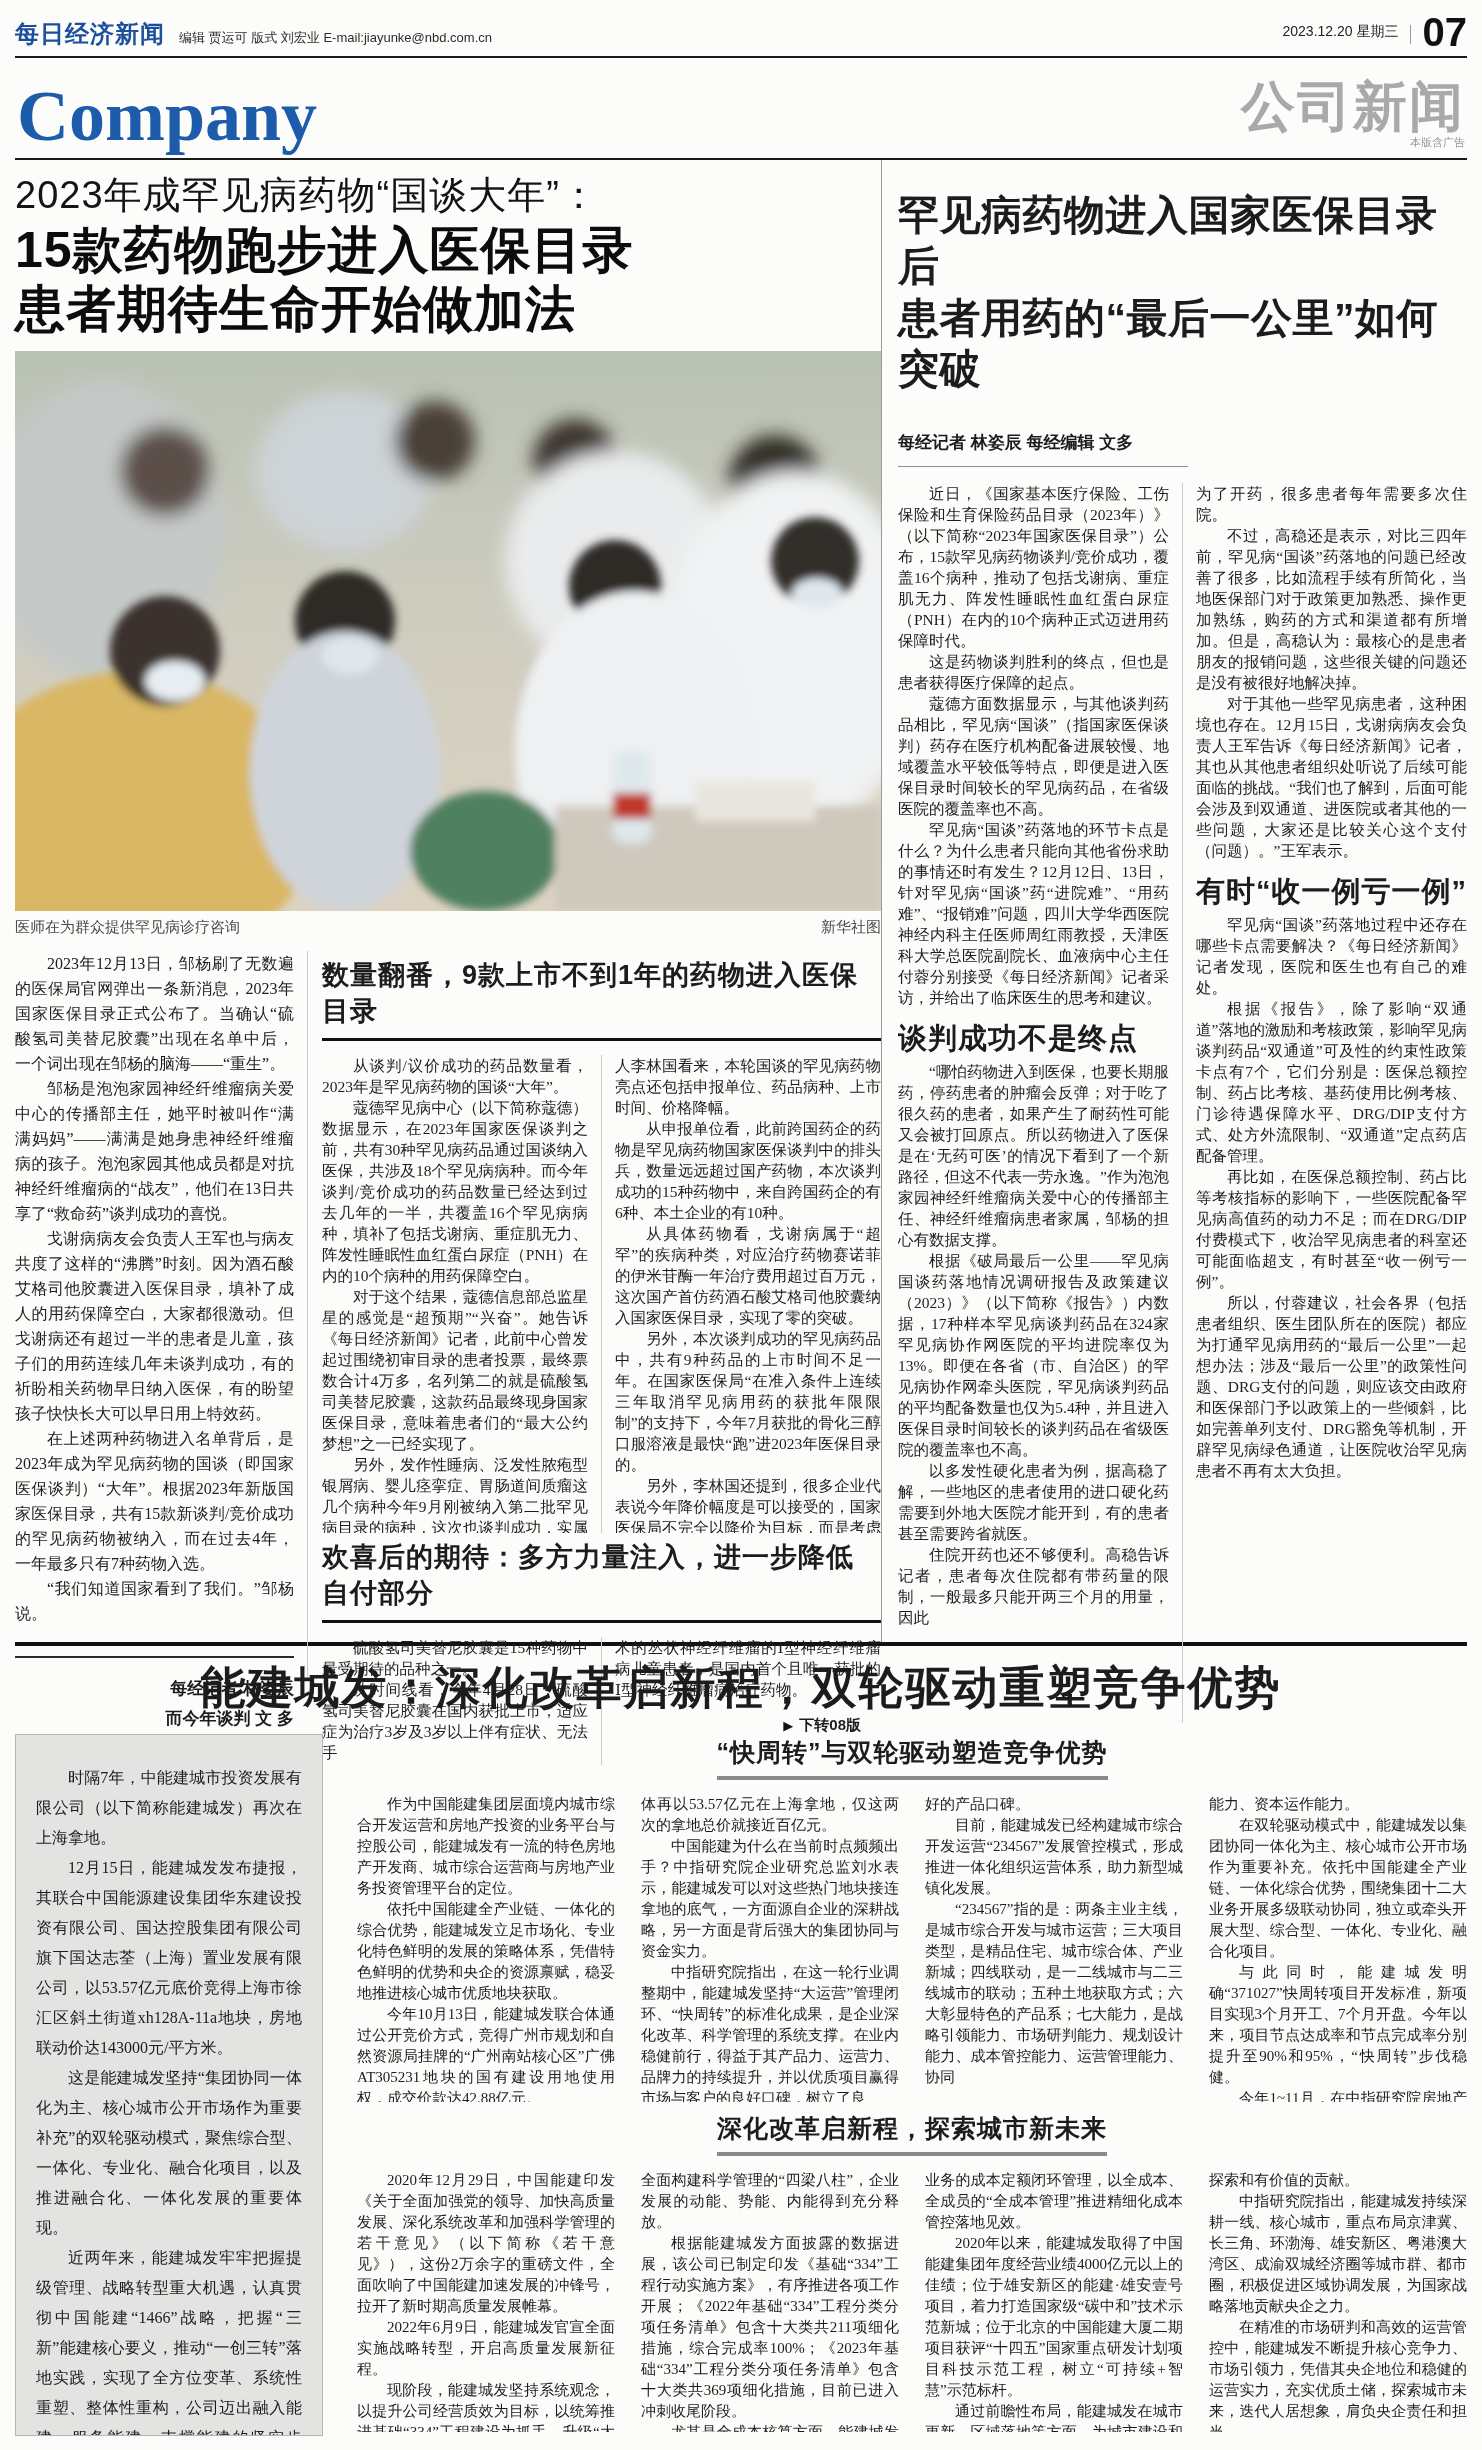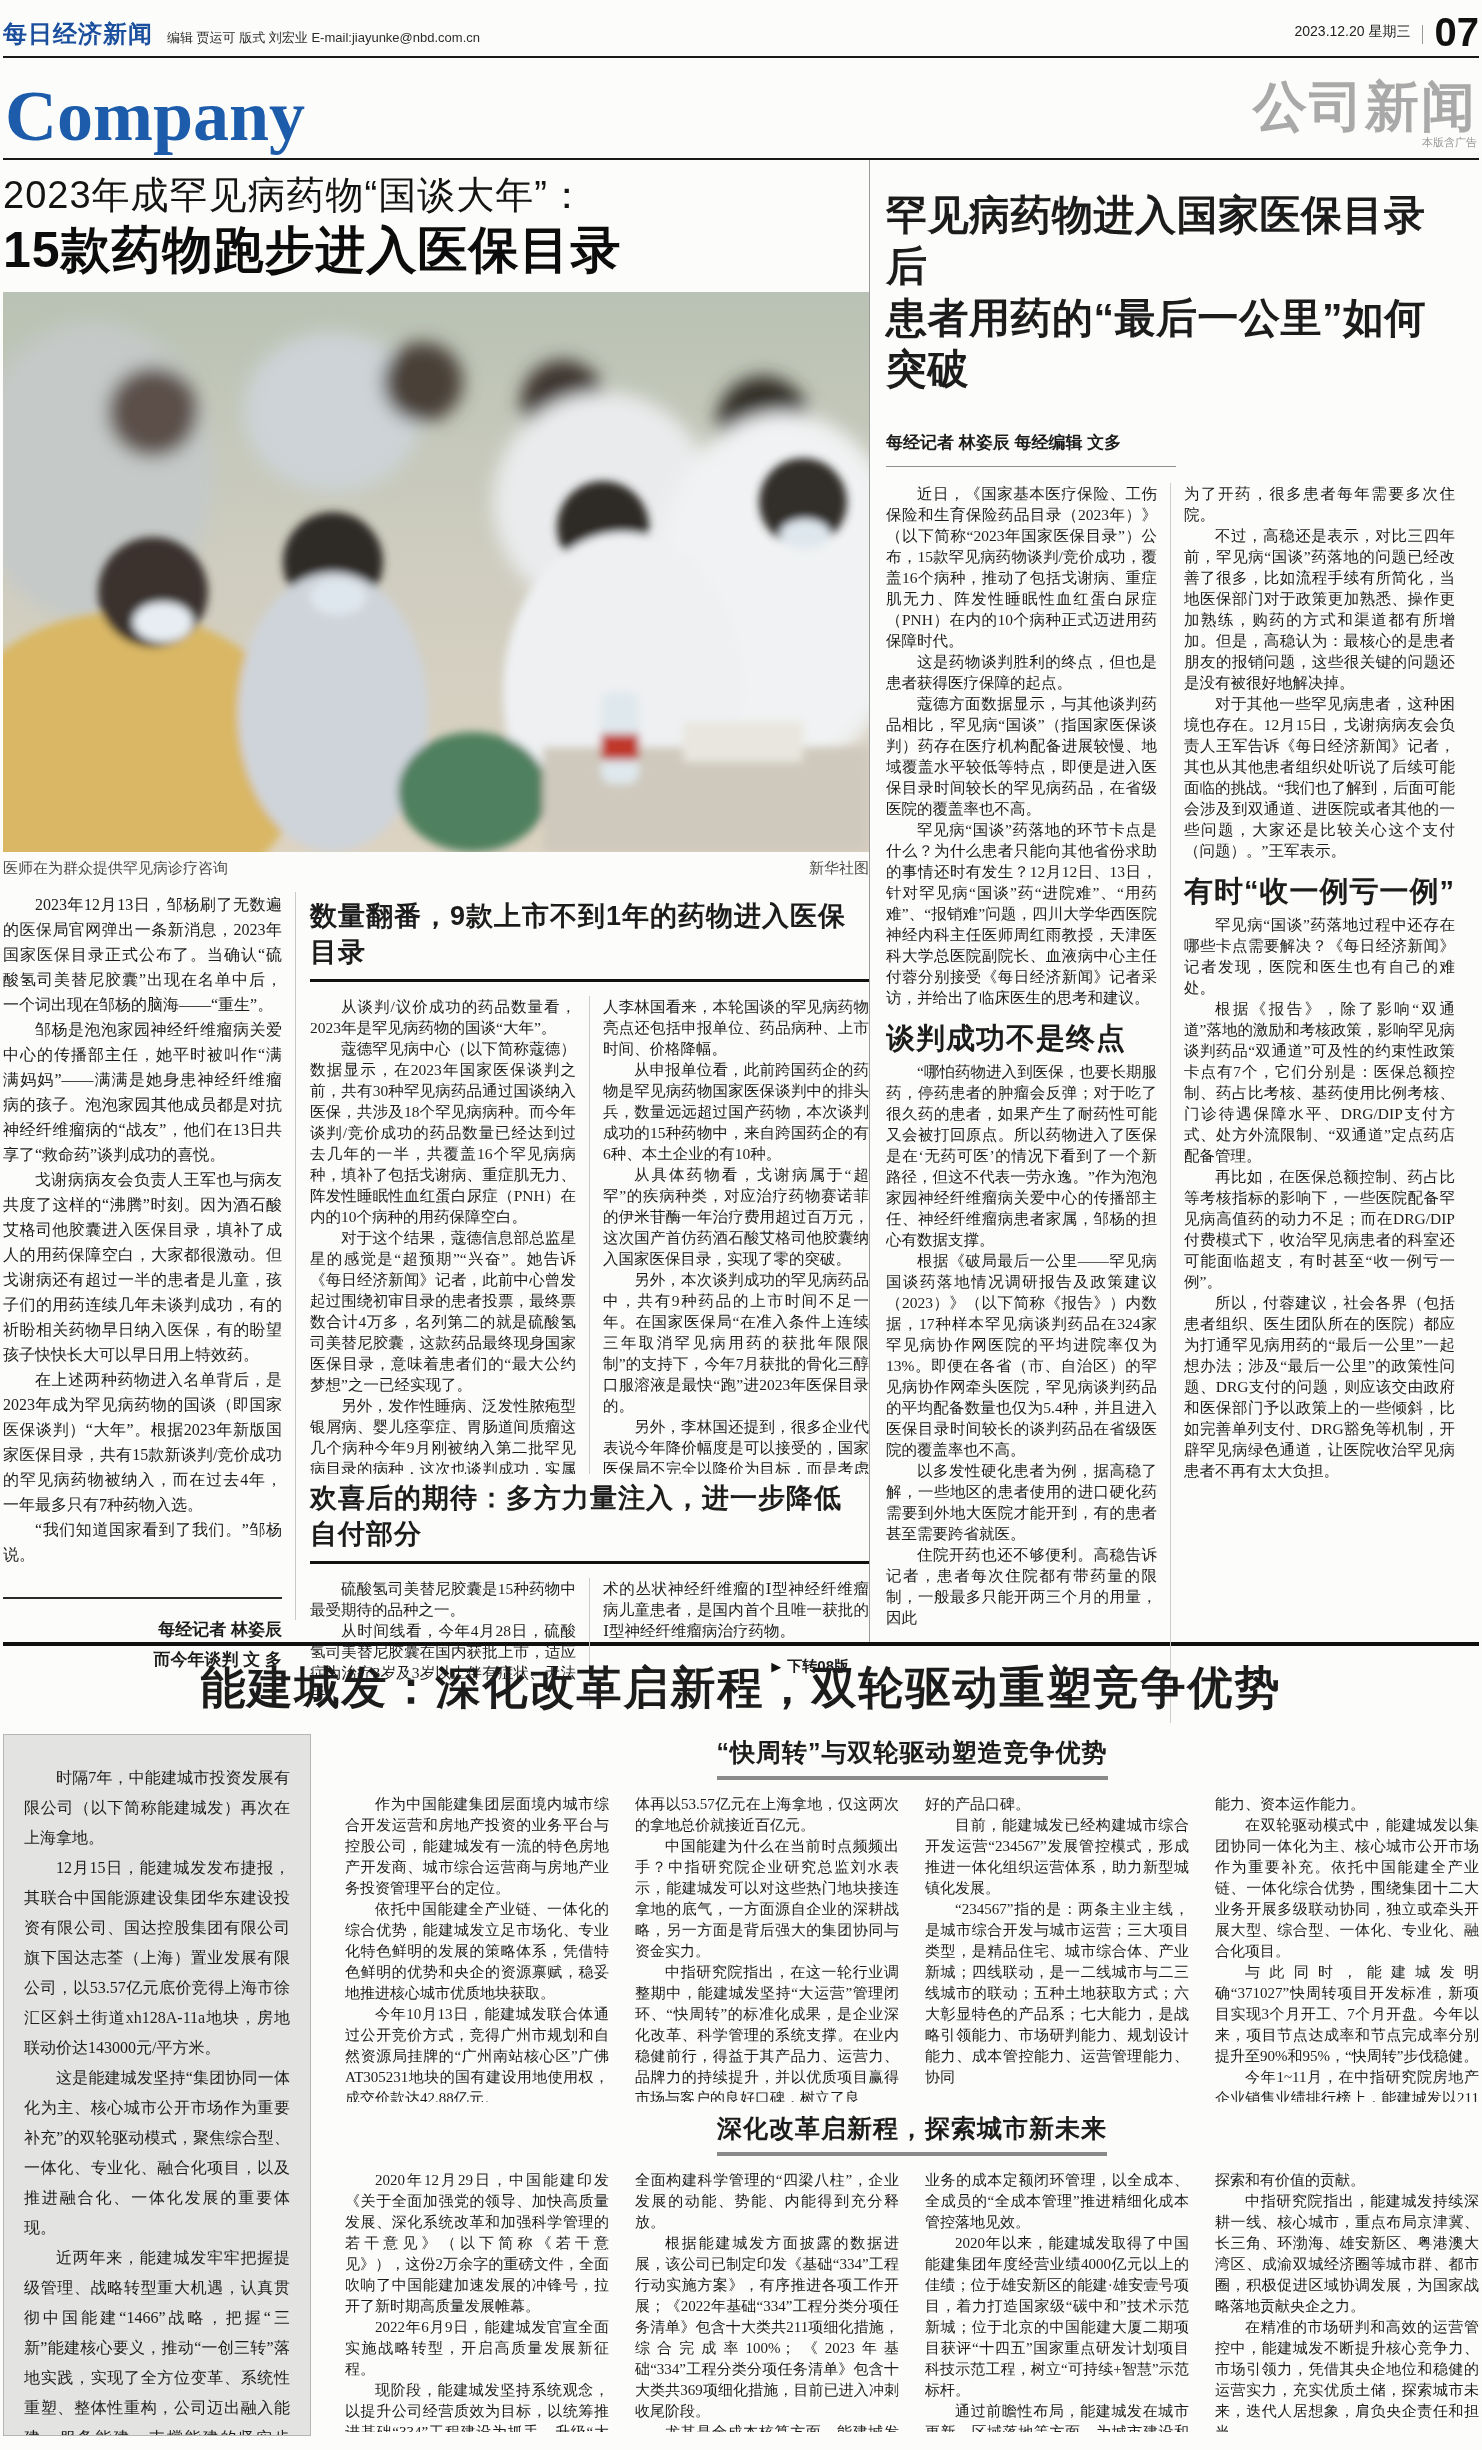--- a/index.html
+++ b/index.html
@@ -1,19 +1,19 @@
 <!DOCTYPE html>
 <html><head>
 <meta charset="utf-8">
 <style>
   * { margin:0; padding:0; box-sizing:border-box; }
   html,body { background:#e8e8e4; }
   body { font-family:"Liberation Serif","DejaVu Serif",serif; color:#1c1c1c; }
   .page { width:1482px; height:2450px; background:#fcfcfa; margin:0 auto; position:relative;
-          padding:0 3px; overflow:hidden; }
+          padding:0 15px; overflow:hidden; }
 
   
   .masthead { display:flex; justify-content:space-between; align-items:flex-end; padding-top:16px; height:50px; }
   .mast-left { display:flex; align-items:baseline; gap:14px; }
   .paper-name { font-family:"Liberation Sans","DejaVu Sans",sans-serif; font-weight:bold; font-size:24px; color:#1b4f9e; letter-spacing:1px; }
   .staff-line { font-family:"Liberation Sans","DejaVu Sans",sans-serif; font-size:13px; color:#2c2c2c; }
   .mast-right { display:flex; align-items:center; gap:10px; }
   .date-line { font-family:"Liberation Sans","DejaVu Sans",sans-serif; font-size:14px; color:#222; }
   .mast-pipe { color:#999; font-size:20px; font-weight:200; }
   .page-no { font-family:"Liberation Sans","DejaVu Sans",sans-serif; font-size:40px; font-weight:bold; line-height:.9; color:#111; }
@@ -108,20 +108,21 @@
     </div>
   </div>
   <div class="rule-2"></div>
 
   <main class="top-grid">
 
     <section class="lead">
       <div class="lead-kicker">2023年成罕见病药物“国谈大年”：</div>
       <h1 class="lead-headline">
         <span>15款药物跑步进入医保目录</span><br>
+        <span>患者期待生命开始做加法</span>
       </h1>
 
       <figure class="photo-fig">
         <div class="photo-box">
           <svg width="866" height="560" viewBox="0 0 866 560" preserveAspectRatio="none" xmlns="http://www.w3.org/2000/svg">
             <defs>
               <linearGradient id="bg" x1="0" y1="0" x2="0" y2="1">
                 <stop offset="0" stop-color="#b9c2b4"></stop>
                 <stop offset="0.5" stop-color="#cfcdc0"></stop>
                 <stop offset="1" stop-color="#ddd3c2"></stop>

